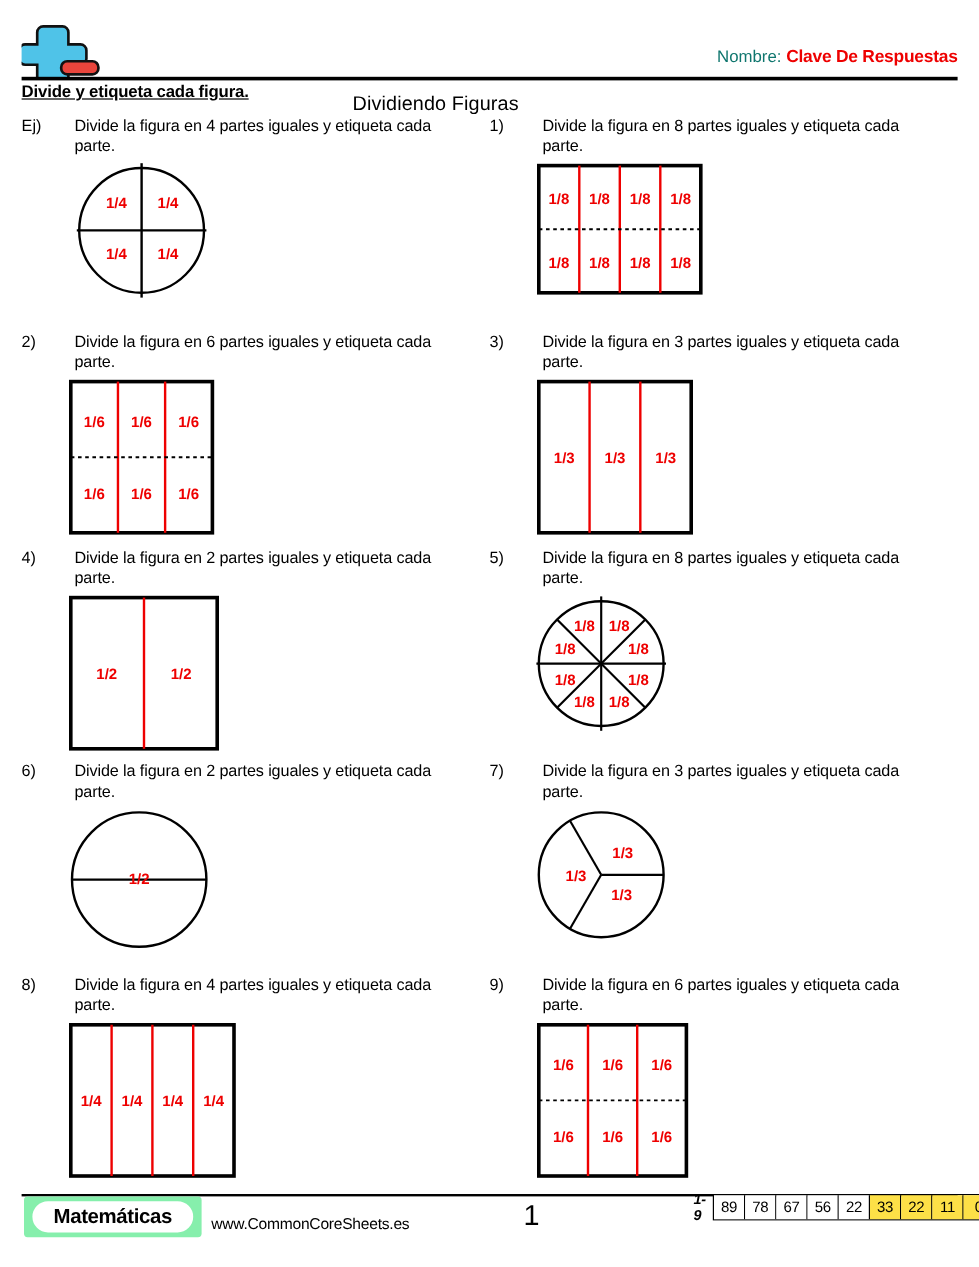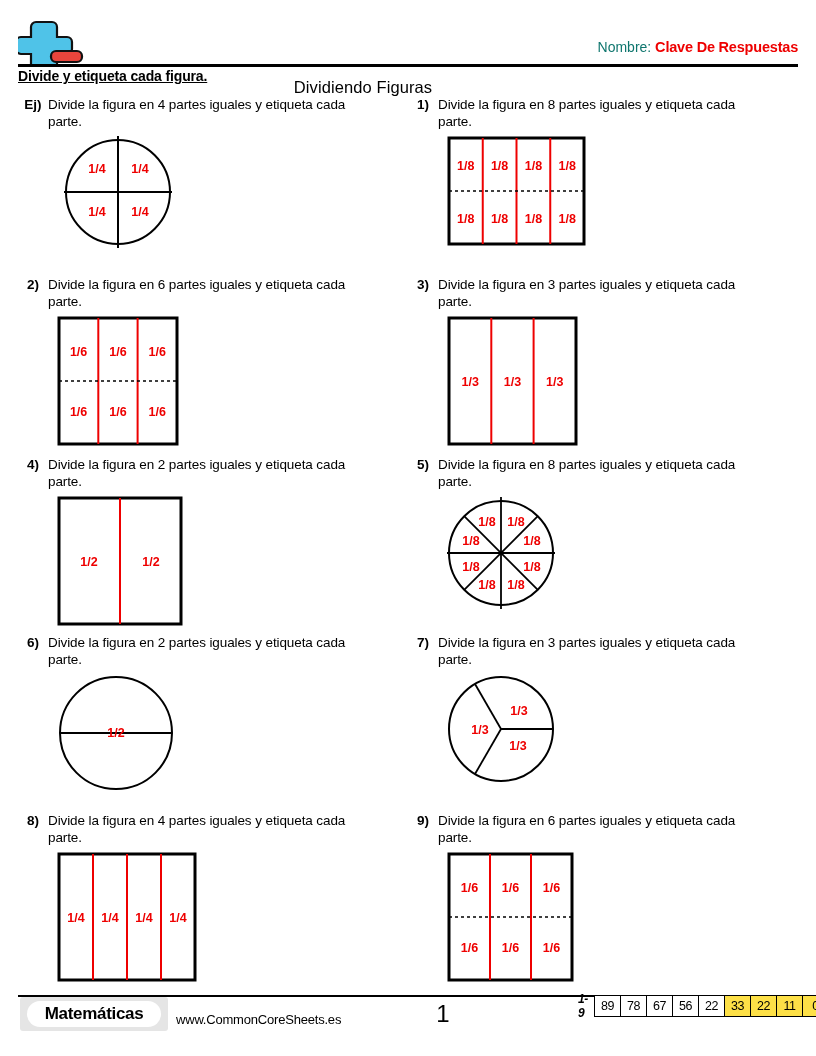--- a/index.html
+++ b/index.html
@@ -92,24 +92,24 @@
   .prob {
     position: absolute;
     width: 390px;
   }
   .prob-head {
     display: flex;
     align-items: flex-start;
   }
   .prob-num {
     font-size: 13.5px;
-    font-weight: bold;
+    font-weight: normal;
     min-width: 30px;
-    text-align: center;
-    padding-right: 0;
+    text-align: left;
+    padding-right: 14px;
     flex: 0 0 auto;
     line-height: 17px;
   }
   .prob-text {
     font-size: 13.5px;
     line-height: 17px;
     width: 330px;
     letter-spacing: -0.1px;
   }
   .figure {
@@ -127,21 +127,21 @@
     width: 780px;
     height: 2px;
     background: #000;
   }
   .brand {
     position: absolute;
     left: 20px;
     top: 997px;
     width: 148px;
     height: 34px;
-    background: #e5e5e5;
+    background: #86efac;
     border-radius: 3px;
   }
   .brand-inner {
     position: absolute;
     left: 7px;
     top: 4px;
     width: 134px;
     height: 26px;
     background: #fff;
     border-radius: 13px;

